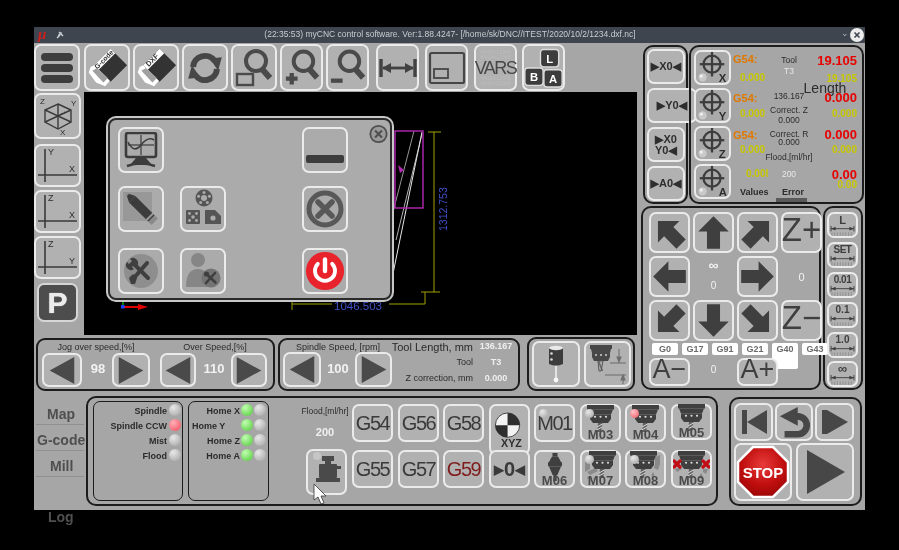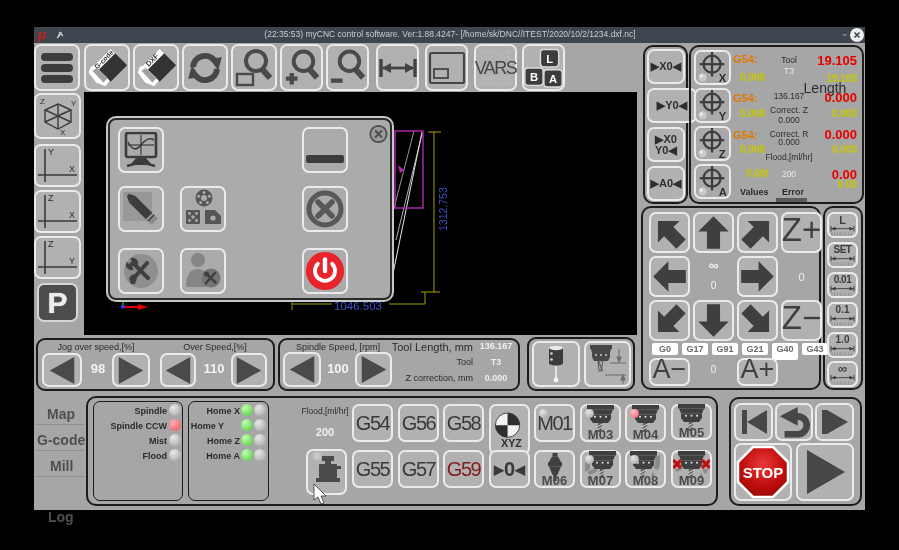--- a/index.html
+++ b/index.html
@@ -426,21 +426,21 @@
       <polygon points="17,32 31,18 23,18 23,2 11,2 11,18 3,18" transform="rotate(-45 17 17)" fill="#3f3f3f"></polygon>
     </svg>
   </div>
 <div class="btn" style="left:781px;top:300px;width:41px;height:41px;font:33px 'Liberation Sans';color:#3f3f3f">
     <span style="margin-top:-6px">Z−</span>
   </div>
 <div class="abs" style="left:652px;top:343px;width:26px;height:12px;background:#fff;border-radius:2px;color:#6a6a6a;font:bold 9px/12px 'Liberation Sans';text-align:center">G0</div>
 <div class="abs" style="left:682px;top:343px;width:26px;height:12px;background:#fff;border-radius:2px;color:#6a6a6a;font:bold 9px/12px 'Liberation Sans';text-align:center">G17</div>
 <div class="abs" style="left:712px;top:343px;width:26px;height:12px;background:#fff;border-radius:2px;color:#6a6a6a;font:bold 9px/12px 'Liberation Sans';text-align:center">G91</div>
 <div class="abs" style="left:742px;top:343px;width:26px;height:12px;background:#fff;border-radius:2px;color:#6a6a6a;font:bold 9px/12px 'Liberation Sans';text-align:center">G21</div>
-<div class="abs" style="left:772px;top:343px;width:26px;height:17px;background:#fff;border-radius:2px;color:#6a6a6a;font:bold 9px/12px 'Liberation Sans';text-align:center">G40</div>
+<div class="abs" style="left:772px;top:343px;width:26px;height:26px;background:#fff;border-radius:2px;color:#6a6a6a;font:bold 9px/12px 'Liberation Sans';text-align:center">G40</div>
 <div class="abs" style="left:802px;top:343px;width:26px;height:12px;background:#fff;border-radius:2px;color:#6a6a6a;font:bold 9px/12px 'Liberation Sans';text-align:center">G43</div>
 <div class="btn" style="left:649px;top:358px;width:41px;height:28px;font:27px 'Liberation Sans';color:#3f3f3f">
     <span style="margin-top:-5px">A−</span>
   </div>
 <div class="abs" style="left:693px;top:364px;width:41px;text-align:center;color:#f2f2f2;font:10px 'Liberation Sans'">0</div>
 <div class="btn" style="left:737px;top:358px;width:41px;height:28px;font:27px 'Liberation Sans';color:#3f3f3f">
     <span style="margin-top:-5px">A+</span>
   </div>
 
 <div class="btn" style="left:827px;top:212px;width:31px;height:26px;flex-direction:column;padding-top:1px">
@@ -657,21 +657,21 @@
 
 <div class="abs" style="left:95px;top:406px;width:72px;text-align:right;color:#2b2b2b;font:bold 9px 'Liberation Sans'">Spindle</div>
 <div class="abs" style="left:95px;top:421px;width:72px;text-align:right;color:#2b2b2b;font:bold 9px 'Liberation Sans'">Spindle CCW</div>
 <div class="abs" style="left:95px;top:436px;width:72px;text-align:right;color:#2b2b2b;font:bold 9px 'Liberation Sans'">Mist</div>
 <div class="abs" style="left:95px;top:451px;width:72px;text-align:right;color:#2b2b2b;font:bold 9px 'Liberation Sans'">Flood</div>
 <div class="abs" style="left:169px;top:404px;width:12px;height:12px;border-radius:50%;background:radial-gradient(circle at 35% 30%,#e8e8e8,#9f9f9f)"></div>
 <div class="abs" style="left:169px;top:419px;width:12px;height:12px;border-radius:50%;background:radial-gradient(circle at 35% 30%,#ffb0b8,#f04a58)"></div>
 <div class="abs" style="left:169px;top:434px;width:12px;height:12px;border-radius:50%;background:radial-gradient(circle at 35% 30%,#e8e8e8,#9f9f9f)"></div>
 <div class="abs" style="left:169px;top:449px;width:12px;height:12px;border-radius:50%;background:radial-gradient(circle at 35% 30%,#e8e8e8,#9f9f9f)"></div>
 <div class="abs" style="left:192px;top:406px;width:48px;text-align:right;color:#2b2b2b;font:bold 9px 'Liberation Sans'">Home X</div>
-<div class="abs" style="left:176px;top:421px;width:48px;text-align:right;color:#2b2b2b;font:bold 9px 'Liberation Sans'">Home Y</div>
+<div class="abs" style="left:192px;top:421px;width:48px;color:#2b2b2b;font:bold 9px 'Liberation Sans'">Home Y</div>
 <div class="abs" style="left:192px;top:436px;width:48px;text-align:right;color:#2b2b2b;font:bold 9px 'Liberation Sans'">Home Z</div>
 <div class="abs" style="left:192px;top:451px;width:48px;text-align:right;color:#2b2b2b;font:bold 9px 'Liberation Sans'">Home A</div>
 <div class="abs" style="left:241px;top:404px;width:12px;height:12px;border-radius:50%;background:radial-gradient(circle at 35% 30%,#c0ffb0,#4ec635)"></div>
 <div class="abs" style="left:254px;top:404px;width:12px;height:12px;border-radius:50%;background:radial-gradient(circle at 35% 30%,#e8e8e8,#9f9f9f)"></div>
 <div class="abs" style="left:241px;top:419px;width:12px;height:12px;border-radius:50%;background:radial-gradient(circle at 35% 30%,#c0ffb0,#4ec635)"></div>
 <div class="abs" style="left:254px;top:419px;width:12px;height:12px;border-radius:50%;background:radial-gradient(circle at 35% 30%,#e8e8e8,#9f9f9f)"></div>
 <div class="abs" style="left:241px;top:434px;width:12px;height:12px;border-radius:50%;background:radial-gradient(circle at 35% 30%,#c0ffb0,#4ec635)"></div>
 <div class="abs" style="left:254px;top:434px;width:12px;height:12px;border-radius:50%;background:radial-gradient(circle at 35% 30%,#e8e8e8,#9f9f9f)"></div>
 <div class="abs" style="left:241px;top:449px;width:12px;height:12px;border-radius:50%;background:radial-gradient(circle at 35% 30%,#c0ffb0,#4ec635)"></div>
 <div class="abs" style="left:254px;top:449px;width:12px;height:12px;border-radius:50%;background:radial-gradient(circle at 35% 30%,#e8e8e8,#9f9f9f)"></div>

